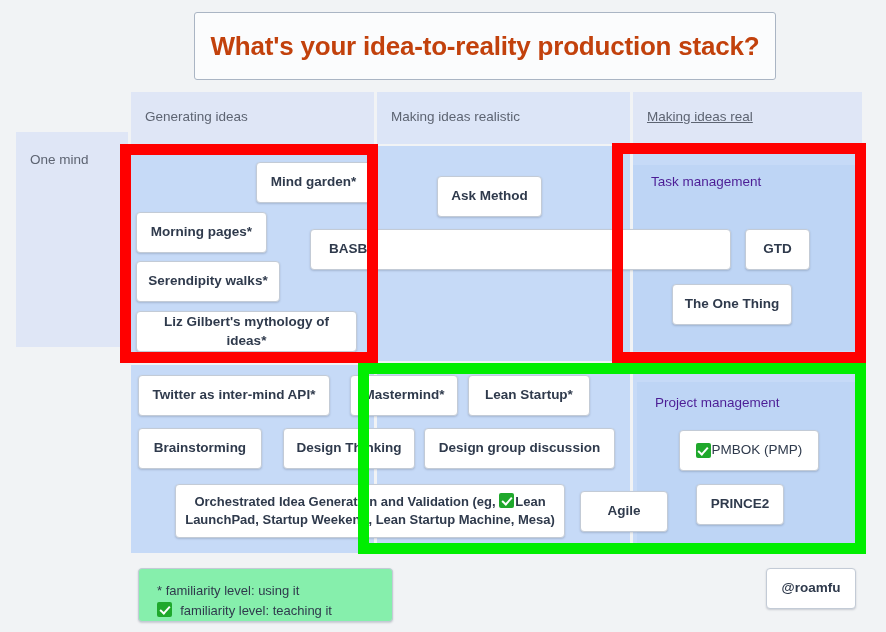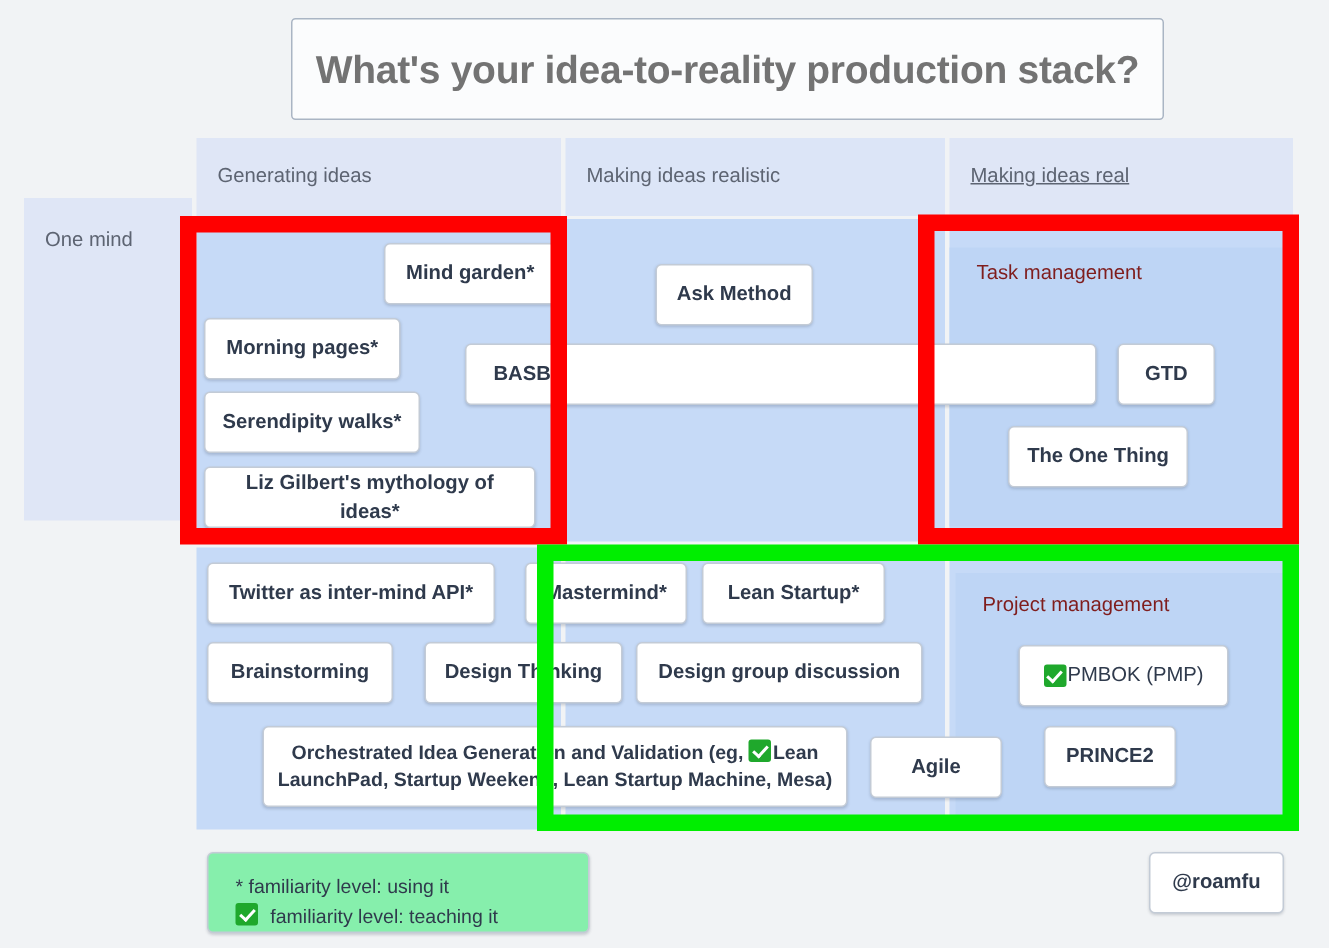--- a/index.html
+++ b/index.html
@@ -30,21 +30,21 @@
     border: 1px solid #aab5c4;
     border-radius: 3px;
     display: flex;
     align-items: center;
     justify-content: center;
     box-sizing: border-box;
   }
   .title-card .t {
     font-size: 26px;
     font-weight: bold;
-    color: #737373;
+    color: #c2410c;
     letter-spacing: -0.2px;
   }
 
   
   .panel {
     position: absolute;
     box-sizing: border-box;
     background: #dfe6f6;
   }
   .panel.mid { background: #dce5f7; }
@@ -64,21 +64,21 @@
 
   
   .group {
     position: absolute;
     box-sizing: border-box;
     background: #bed5f5;
   }
   .group-title {
     position: absolute;
     font-size: 13.5px;
-    color: #7f1d1d;
+    color: #4c1d95;
   }
 
   
   .card {
     position: absolute;
     box-sizing: border-box;
     background: #ffffff;
     border: 1px solid #c3cbd6;
     border-radius: 4px;
     box-shadow: 0 1px 2px rgba(40,50,70,0.20);

